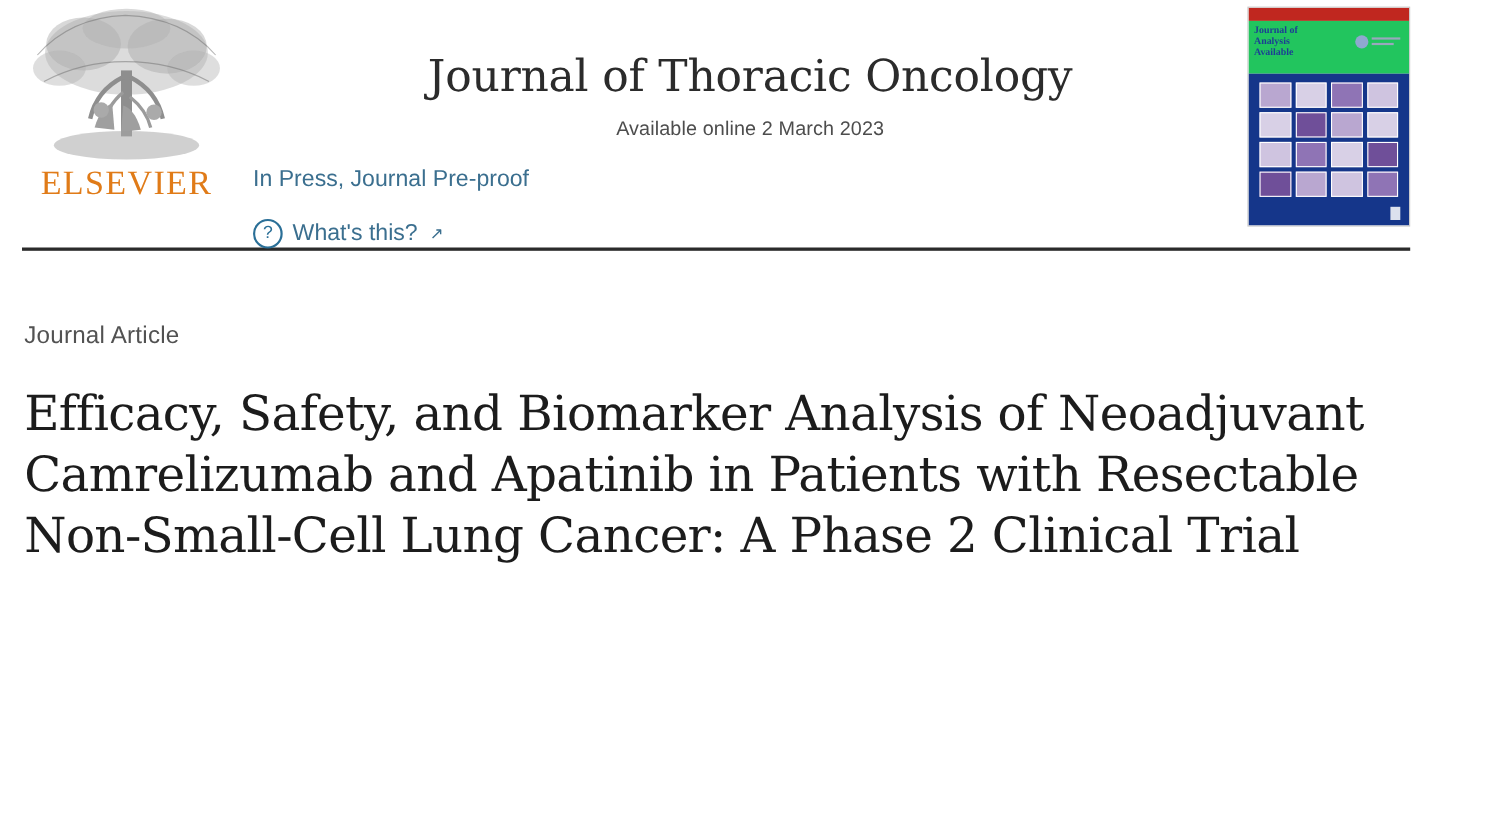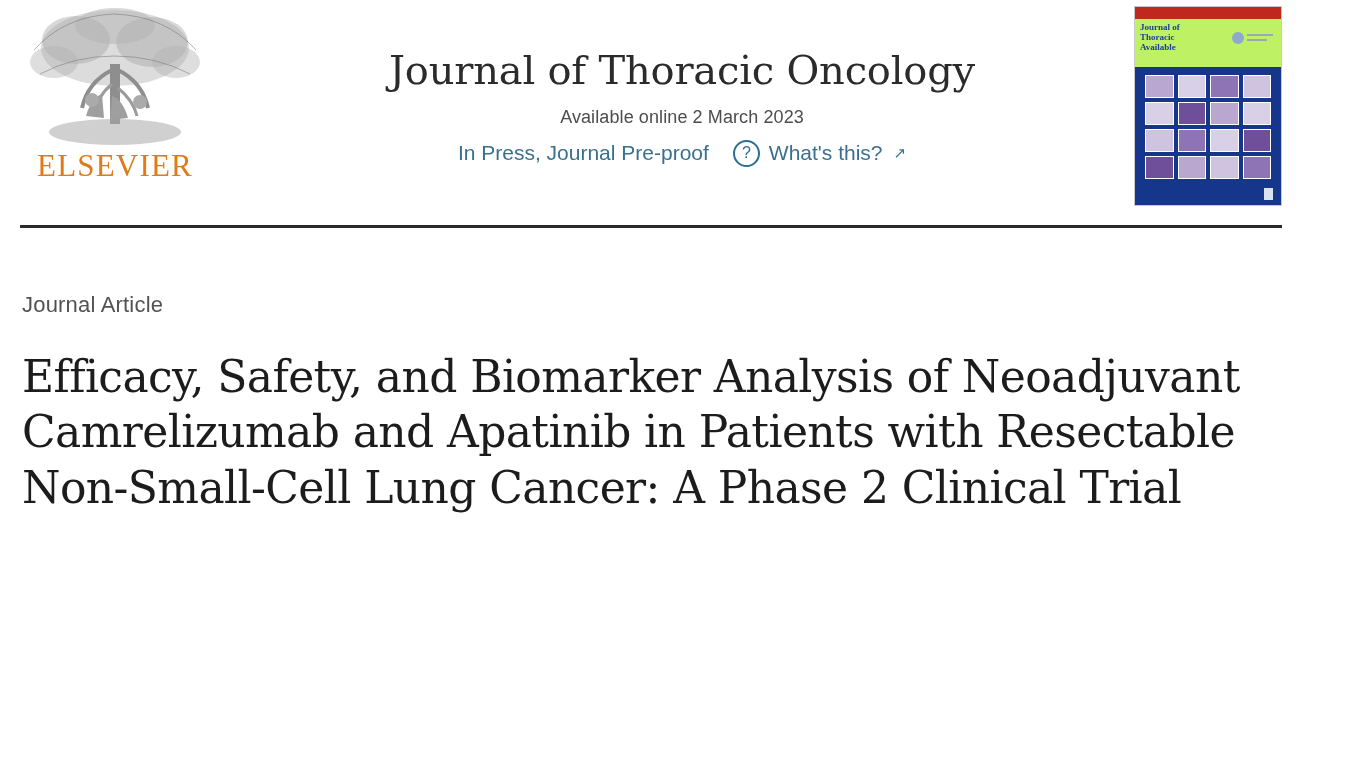--- a/index.html
+++ b/index.html
@@ -67,27 +67,28 @@
     line-height: 1.12;
   }
   .journal-available {
     font-family: "Liberation Sans", sans-serif;
     font-size: 18px;
     color: #4d4d4d;
     margin-top: 14px;
     letter-spacing: 0.1px;
   }
   .journal-status-row {
-    margin-top: 12px;
+    margin-top: 23px;
     display: flex;
-    align-items: center;
+    align-items: flex-start;
     justify-content: center;
     gap: 24px;
     font-family: "Liberation Sans", sans-serif;
     font-size: 21px;
+    flex-direction: column;
   }
   .pre-proof-label {
     color: #3b6f8f;
   }
   .whats-this {
     display: inline-flex;
     align-items: center;
     gap: 9px;
     color: #3b6f8f;
     cursor: pointer;
@@ -121,21 +122,21 @@
     position: relative;
     overflow: hidden;
     box-sizing: border-box;
   }
   .cover-top-bar {
     height: 12px;
     background: #c0271f;
     width: 100%;
   }
   .cover-head {
-    background: #bef264;
+    background: #22c55e;
     height: 48px;
     position: relative;
     padding: 4px 5px;
     box-sizing: border-box;
   }
   .cover-journal-name {
     font-family: "Liberation Serif", serif;
     font-size: 9px;
     line-height: 1.1;
     color: #1c3f94;
@@ -256,21 +257,21 @@
           <span class="ext-arrow">↗</span>
         </span>
       </div>
     </div>
 
     <div class="cover">
       <div class="cover-top-bar"></div>
       <div class="cover-head">
         <div class="cover-journal-name">
           <div>Journal of</div>
-          <div>Thoracic</div>
+          <div>Analysis</div>
           <div>Available</div>
         </div>
         <svg class="cover-mini-logo" viewBox="0 0 46 18" aria-hidden="true">
           <circle cx="9" cy="9" r="6" fill="#8fa8cf"></circle>
           <rect x="18" y="5" width="26" height="2" fill="#9aa7bd"></rect>
           <rect x="18" y="10" width="20" height="2" fill="#9aa7bd"></rect>
         </svg>
       </div>
       <div class="cover-body">
         <div class="cover-grid">

